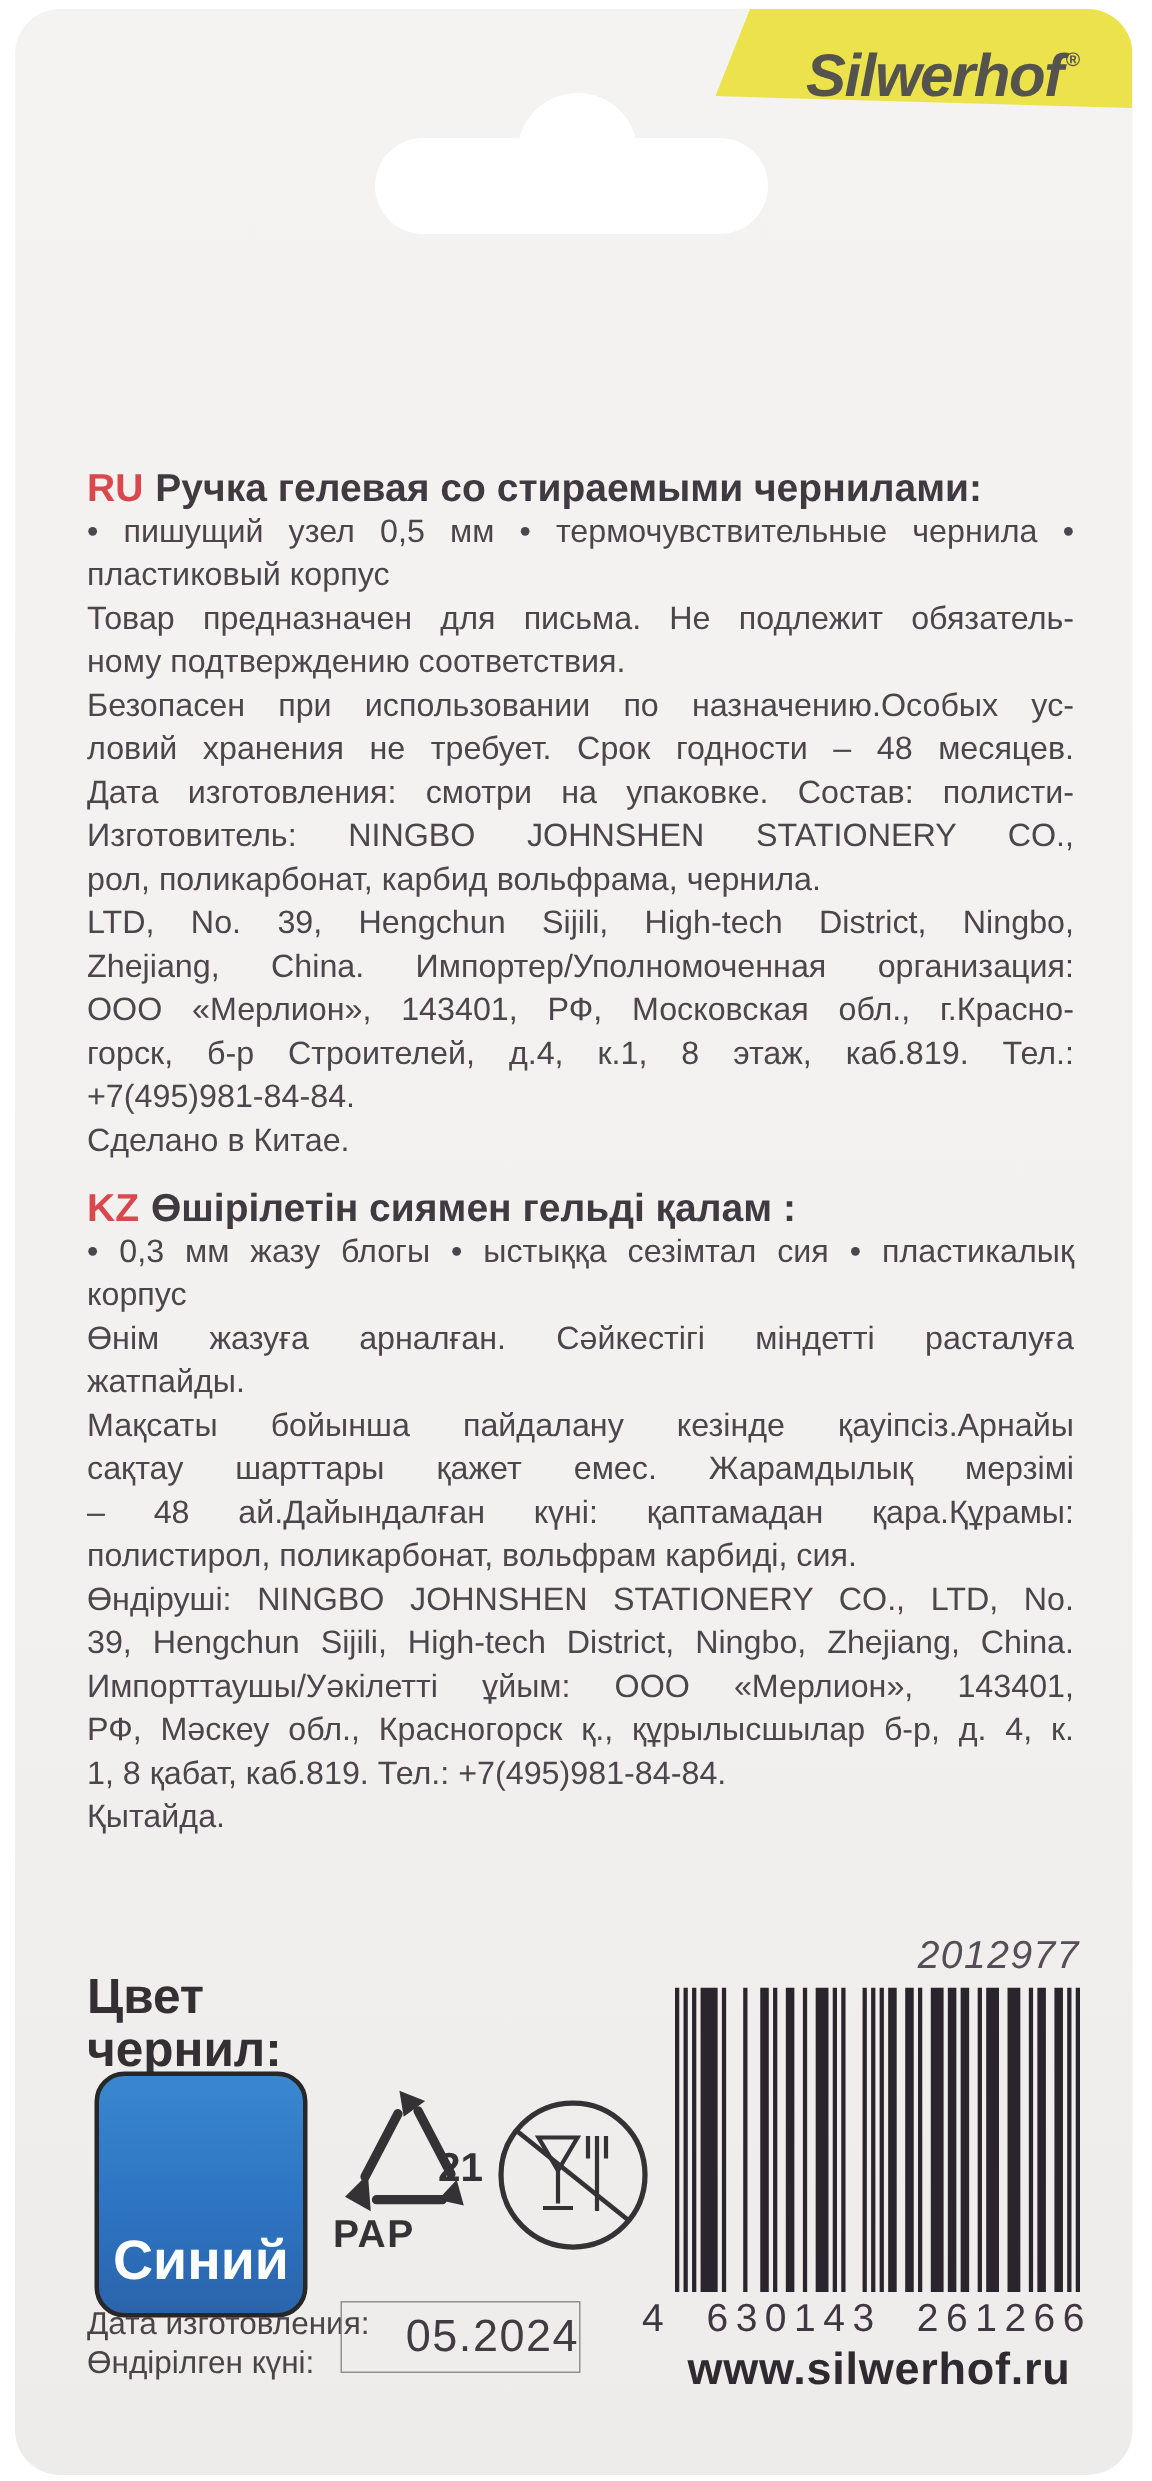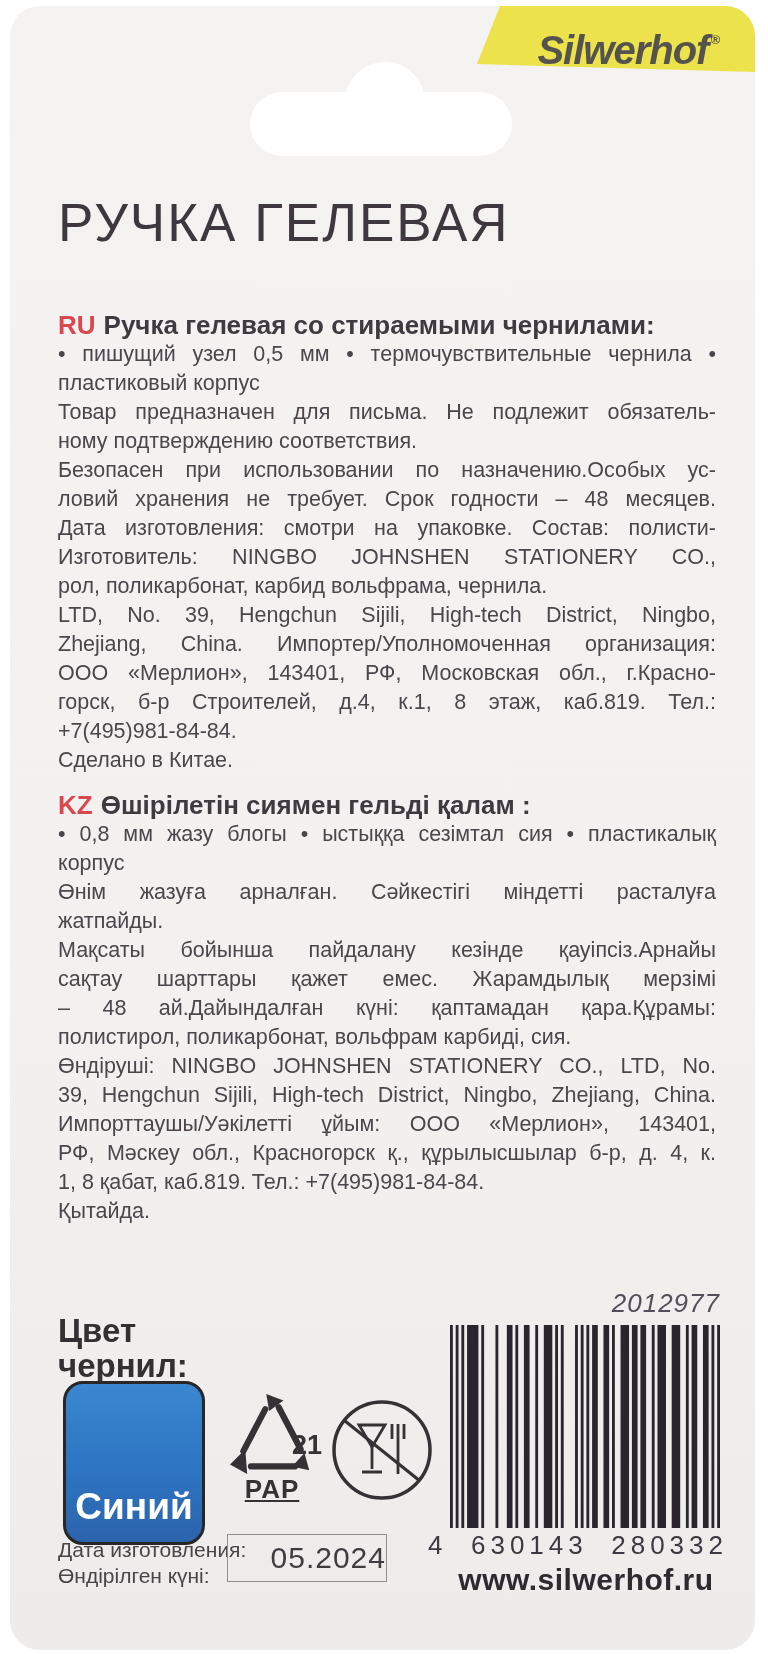--- a/index.html
+++ b/index.html
@@ -62,22 +62,22 @@
     position:absolute;left:53px;top:1375px;width:142px;height:164px;border-radius:20px;
     border:3px solid #272727;box-sizing:border-box;
     background:linear-gradient(180deg,var(--blue-top,#3a87cf) 0%,#2d74c2 55%,var(--blue-bot,#2b64ab) 100%);
     display:flex;align-items:flex-end;justify-content:center;
   }
   .ink-chip .val{color:#ffffff;font-weight:700;font-size:37px;padding-bottom:14px;}
   
   .recycle{position:absolute;left:212px;top:1386px;width:100px;height:84px;}
   .recycle-num{position:absolute;left:212px;top:1424px;width:100px;text-align:right;
                font-size:27px;font-weight:600;color:var(--icon-ink,#353236);}
-  .pap{position:absolute;left:212px;top:1468px;width:100px;text-align:center;
-       font-weight:700;font-size:26px;letter-spacing:1px;color:var(--icon-ink,#353236);text-decoration:underline;}
+  .pap{position:absolute;left:212px;top:1468px;width:100px;
+       font-weight:700;font-size:26px;letter-spacing:1px;color:var(--icon-ink,#353236);}
   
   .nofood{position:absolute;left:319px;top:1391px;width:106px;height:106px;}
   
   .date-labels{position:absolute;left:48px;top:1531px;font-size:21px;line-height:26px;color:#4a4449;}
   .date-box{
     position:absolute;left:217px;top:1528px;width:160px;height:48px;
     border:1.5px solid #918f91;box-sizing:border-box;
     display:flex;align-items:center;justify-content:flex-end;
   }
   .date-box .val{font-size:30px;color:#413c42;letter-spacing:1px;}
@@ -87,21 +87,20 @@
 <body>
 
 <div class="card">
 
   <div class="logo-band"></div>
   <div class="logo-text"><span>Silwerhof</span><sup>®</sup></div>
 
   <div class="hang-bump"></div>
   <div class="hang-slot"></div>
 
-  <div class="title">РУЧКА ГЕЛЕВАЯ</div>
 
   <div class="txt" id="ru-block">
     <div class="tline thead">
       <span class="lang">RU</span><span>Ручка гелевая со стираемыми чернилами:</span>
     </div>
     <div>
         <div class="tline just">• пишущий узел 0,5 мм • термочувствительные чернила •</div>
         <div class="tline">пластиковый корпус</div>
         <div class="tline just">Товар предназначен для письма. Не подлежит обязатель-</div>
         <div class="tline">ному подтверждению соответствия.</div>
@@ -117,21 +116,21 @@
         <div class="tline">+7(495)981-84-84.</div>
         <div class="tline">Сделано в Китае.</div>
       </div>
   </div>
 
   <div class="txt" id="kz-block">
     <div class="tline thead">
       <span class="lang">KZ</span><span>Өшірілетін сиямен гельді қалам :</span>
     </div>
     <div>
-        <div class="tline just">• 0,8 мм жазу блогы • ыстыққа сезімтал сия • пластикалық</div>
+        <div class="tline just">• 0,3 мм жазу блогы • ыстыққа сезімтал сия • пластикалық</div>
         <div class="tline">корпус</div>
         <div class="tline just">Өнім жазуға арналған. Сәйкестігі міндетті расталуға</div>
         <div class="tline">жатпайды.</div>
         <div class="tline just">Мақсаты бойынша пайдалану кезінде қауіпсіз.Арнайы</div>
         <div class="tline just">сақтау шарттары қажет емес. Жарамдылық мерзімі</div>
         <div class="tline just">– 48 ай.Дайындалған күні: қаптамадан қара.Құрамы:</div>
         <div class="tline">полистирол, поликарбонат, вольфрам карбиді, сия.</div>
         <div class="tline just">Өндіруші: NINGBO JOHNSHEN STATIONERY CO., LTD, No.</div>
         <div class="tline just">39, Hengchun Sijili, High-tech District, Ningbo, Zhejiang, China.</div>
         <div class="tline just">Импорттаушы/Уәкілетті ұйым: ООО «Мерлион», 143401,</div>
@@ -173,21 +172,21 @@
         <rect x="235.89" y="0" width="2.84" height="203" fill="var(--bar,#2a242c)"></rect>
         <rect x="241.58" y="0" width="5.68" height="203" fill="var(--bar,#2a242c)"></rect>
         <rect x="252.95" y="0" width="5.68" height="203" fill="var(--bar,#2a242c)"></rect>
         <rect x="261.47" y="0" width="2.84" height="203" fill="var(--bar,#2a242c)"></rect>
         <rect x="267.16" y="0" width="2.84" height="203" fill="var(--bar,#2a242c)"></rect>
       </svg>
     </div>
   <div class="bc-digits">
     <span>4</span>
     <span>630143</span>
-    <span>280332</span>
+    <span>261266</span>
   </div>
   <div class="website">www.silwerhof.ru</div>
 
   <div class="ink-label">
     <div>Цвет</div>
     <div>чернил:</div>
   </div>
   <div class="ink-chip">
     <div class="val">Синий</div>
   </div>

